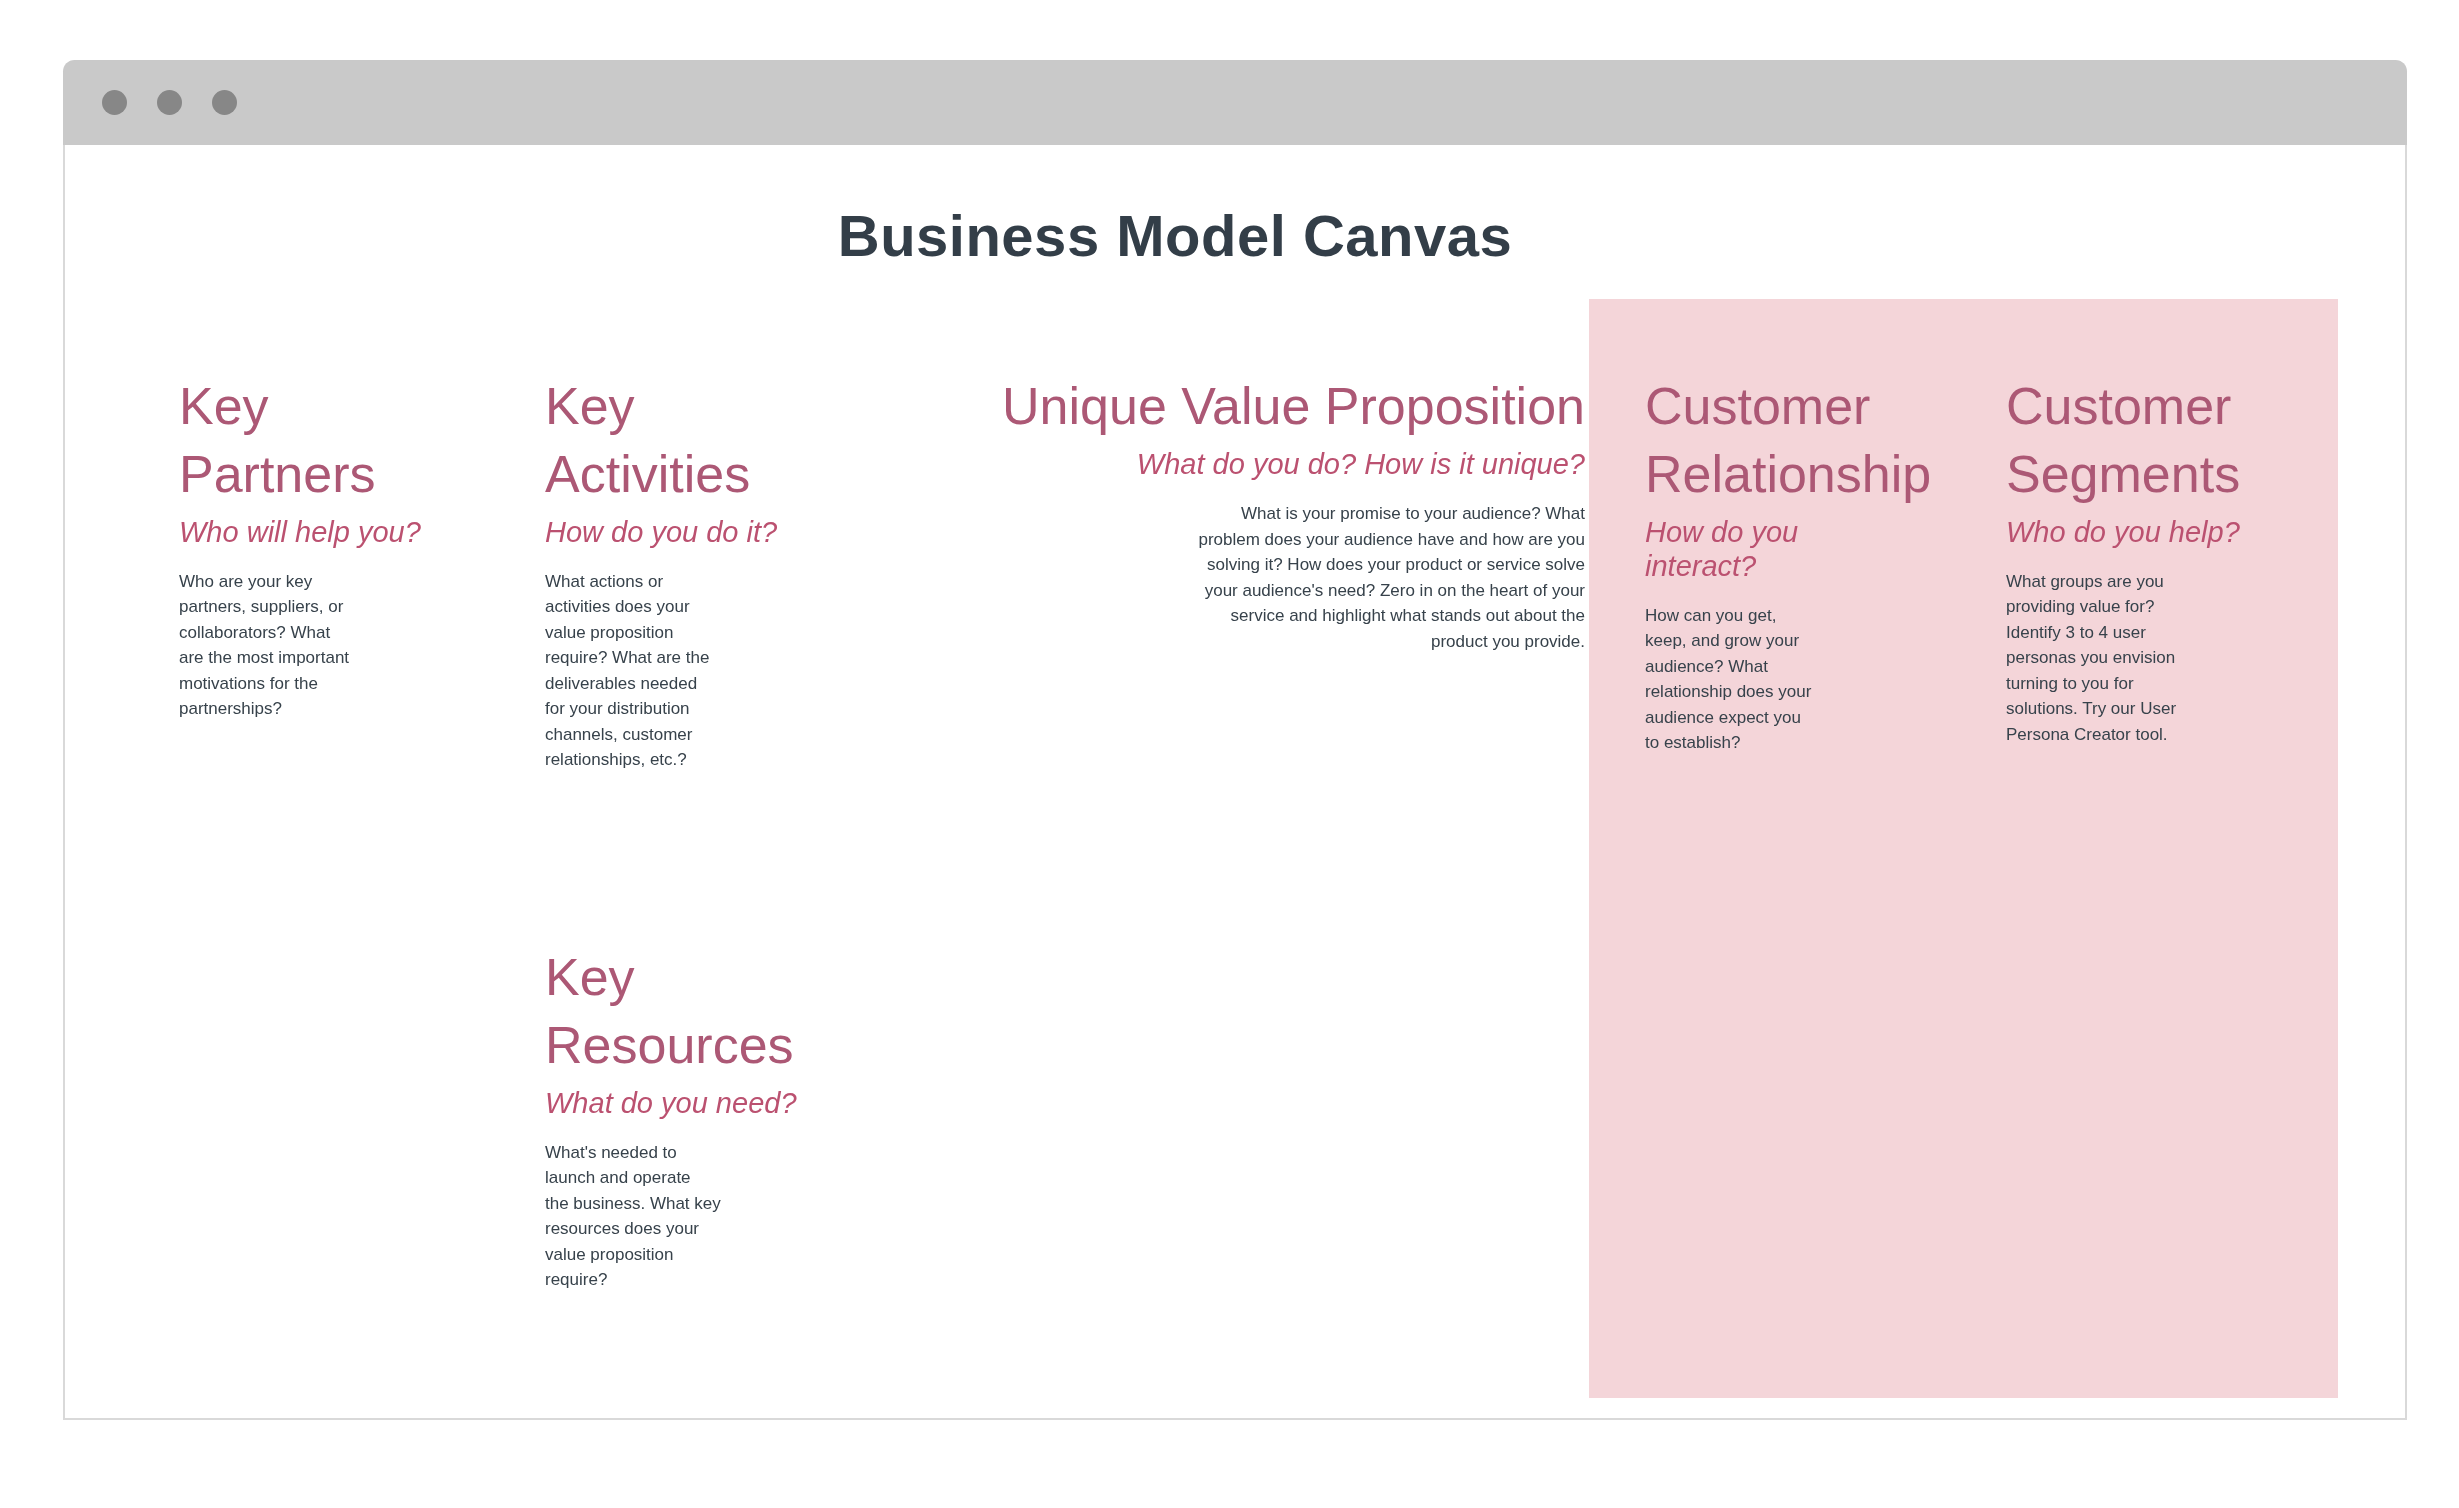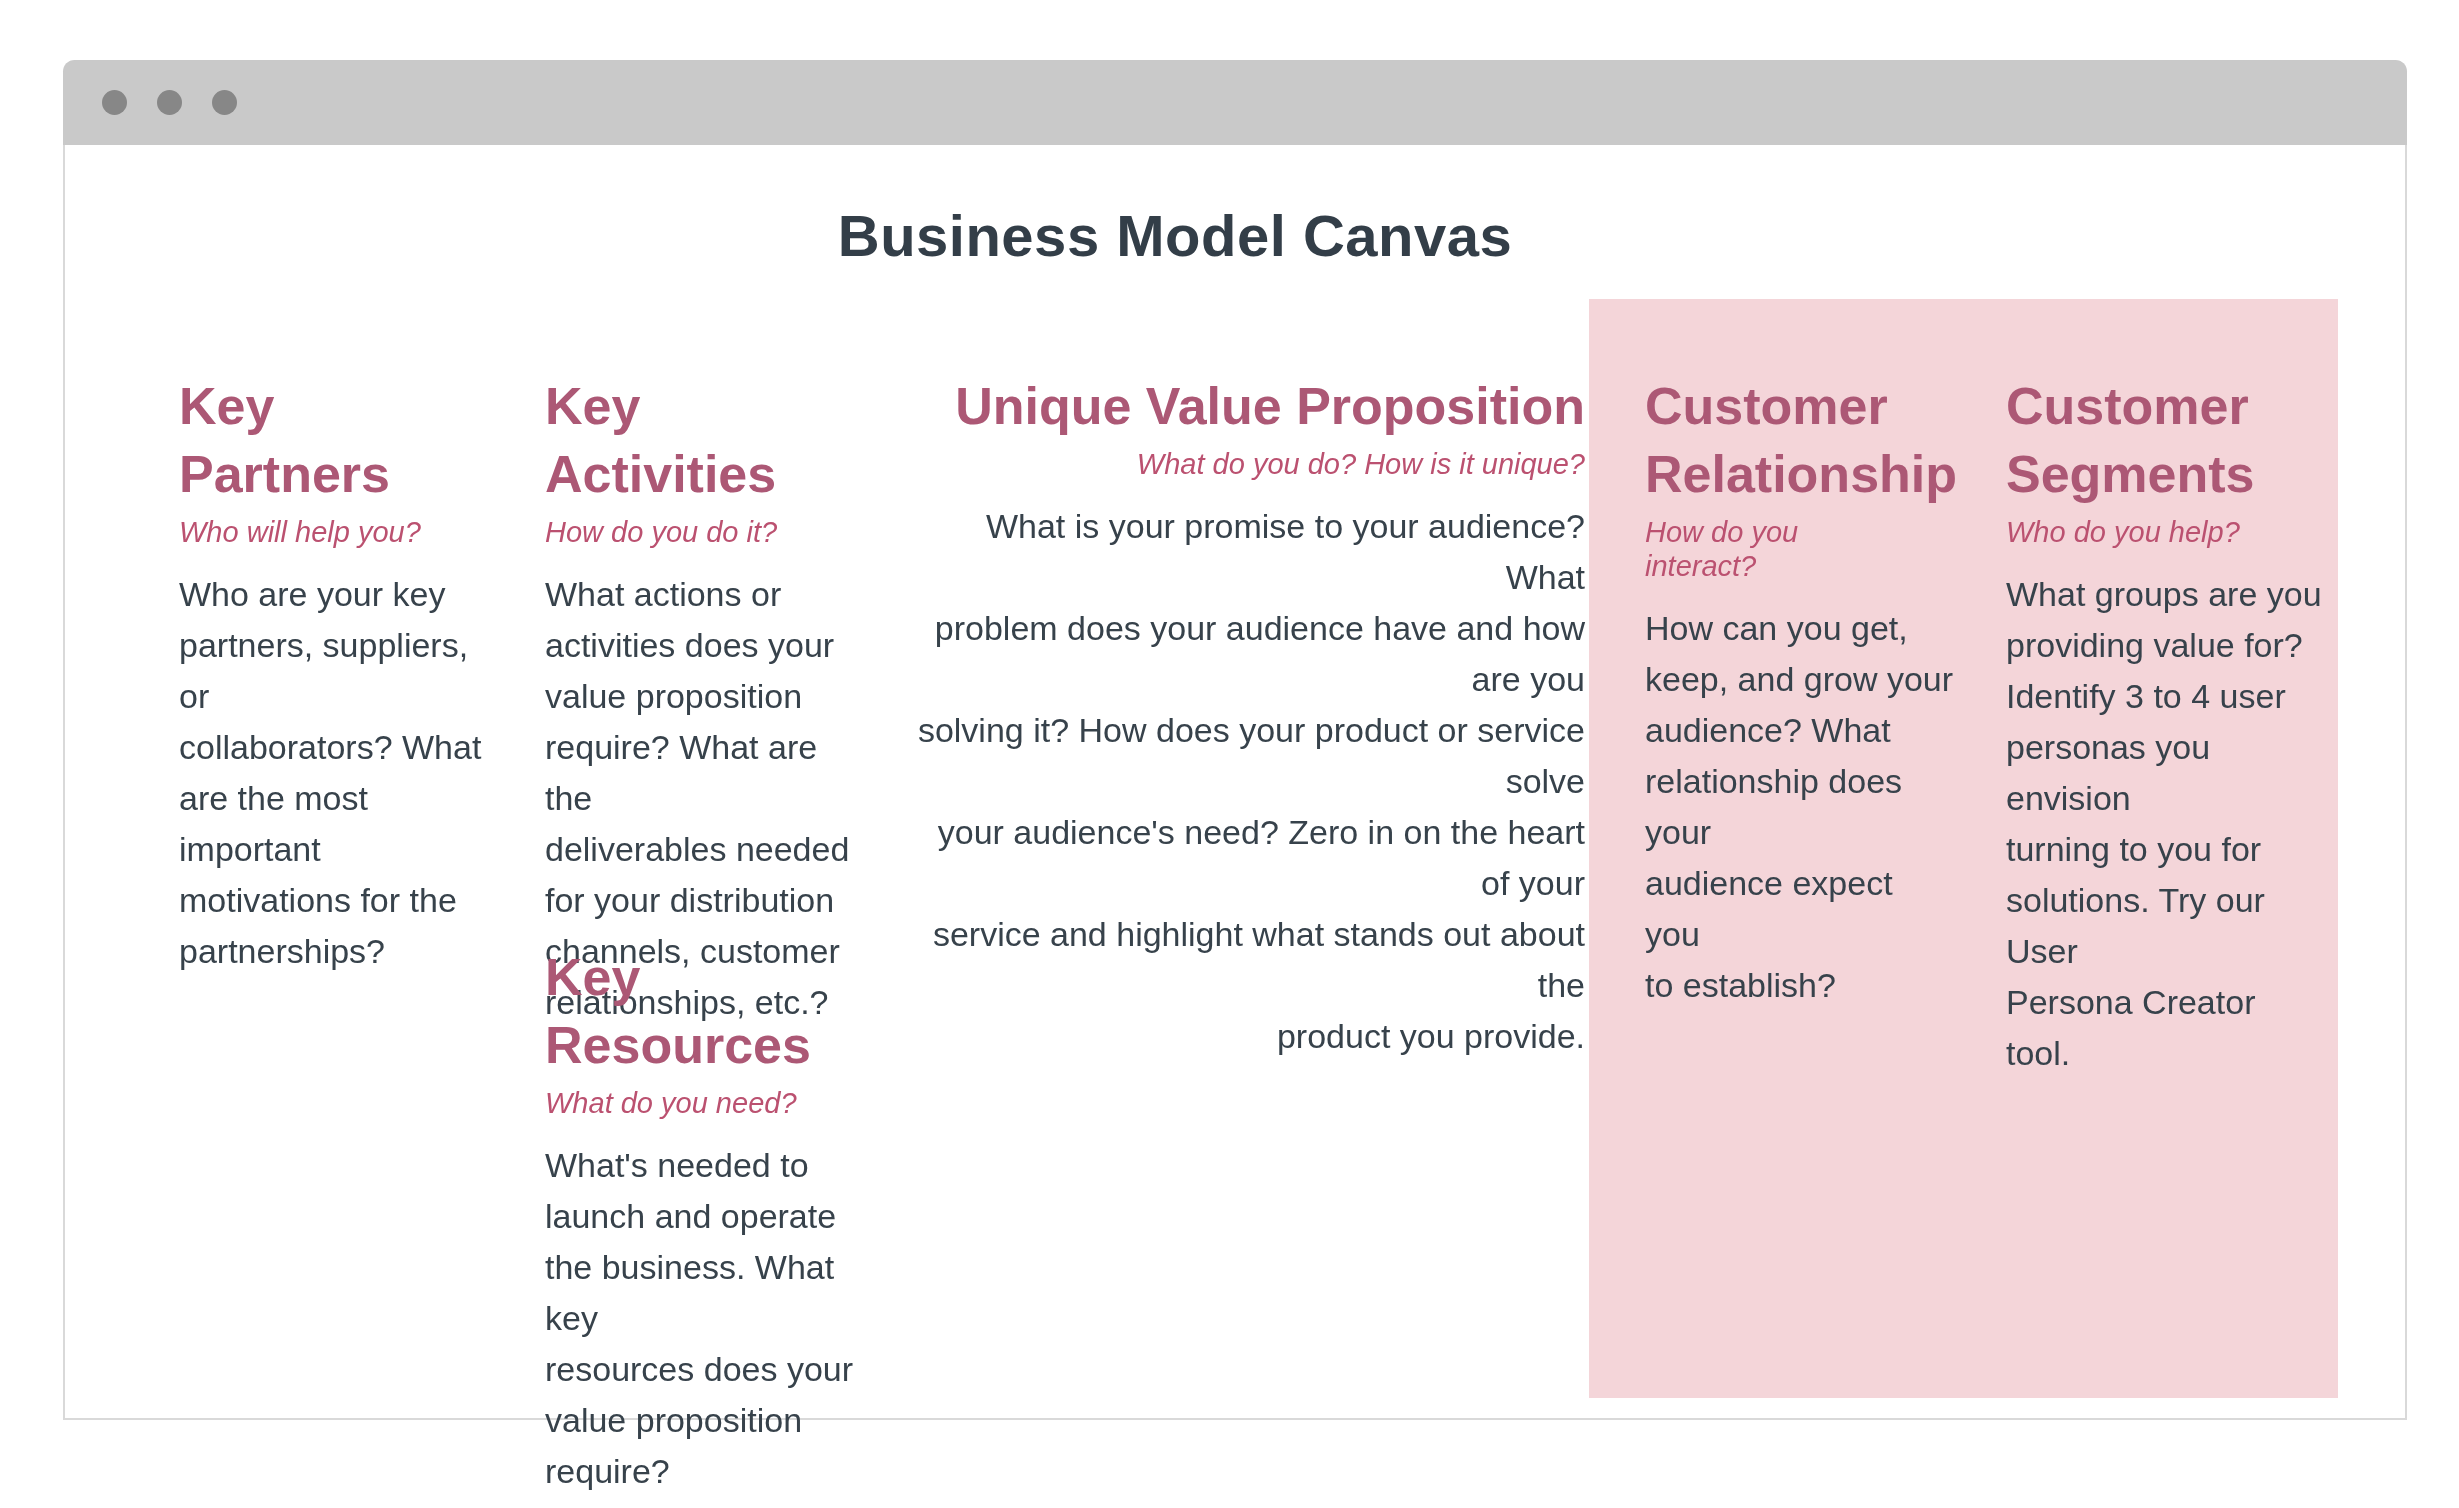--- a/index.html
+++ b/index.html
@@ -23,29 +23,29 @@
     position: absolute; left: 63px; top: 202px; width: 2224px;
     text-align: center; font-size: 58px; font-weight: bold;
     color: #333e48; letter-spacing: 0.5px;
   }
   .pink-panel {
     position: absolute; left: 1589px; top: 299px; width: 749px; height: 1099px;
     background: #f4d5d9;
   }
   .section { position: absolute; }
   .heading {
-    margin: 0; font-size: 52px; line-height: 1.3; font-weight: 700;
+    margin: 0; font-size: 52px; line-height: 1.3; font-weight: 400;
     color: #ac5875; white-space: pre-line;
   }
   .subheading {
     margin: 7.7px 0 0 0; font-size: 29px; line-height: 1.17; font-weight: 400;
     color: #bb5170; white-space: pre-line; font-style: italic;
   }
   .body-text {
-    margin: 19px 0 0 0; font-size: 34px; line-height: 1.5;
+    margin: 19px 0 0 0; font-size: 17px; line-height: 1.5;
     color: #37424b; white-space: pre-line;
   }
   #sec-key-partners          { left: 179px;  top: 373px; width: 309px; }
   #sec-key-activities        { left: 545px;  top: 373px; width: 319px; }
   #sec-key-resources         { left: 545px;  top: 944px; width: 329px; }
   #sec-uvp                   { left: 913px;  top: 373px; width: 672px; text-align: right; }
   #sec-customer-relationship { left: 1645px; top: 373px; width: 309px; }
   #sec-distribution-channels { left: 1645px; top: 893px; width: 319px; }
   #sec-customer-segments     { left: 2006px; top: 373px; width: 319px; }
 </style>

